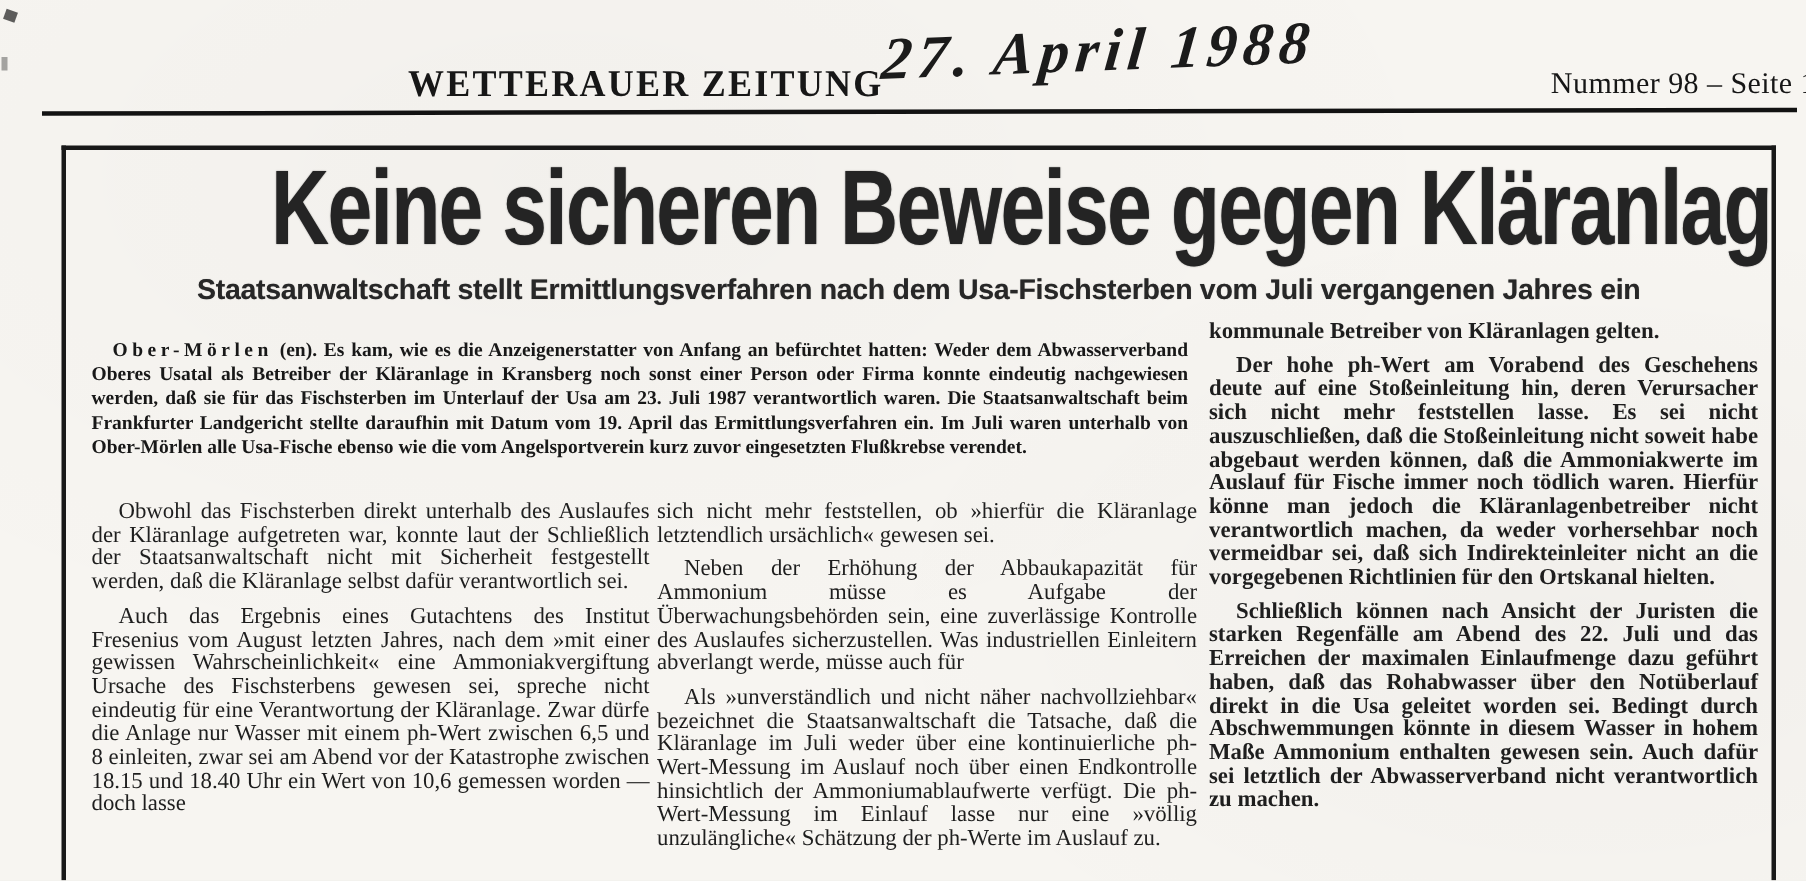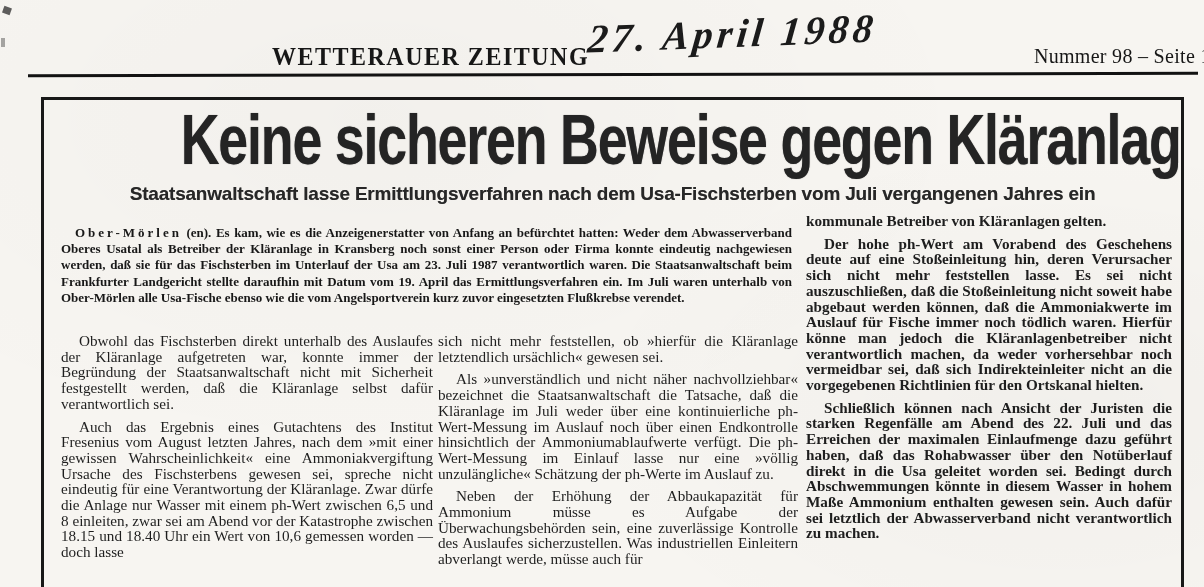--- a/index.html
+++ b/index.html
@@ -102,32 +102,32 @@
   <div class="handwritten-date">27. April 1988</div>
   <div class="issue-number">Nummer 98 – Seite 14</div>
   <div class="masthead-rule"></div>
 
   <div class="article-frame">
 
     <div class="article-headline">
       <span class="inner">Keine sicheren Beweise gegen Kläranlage</span>
     </div>
 
-    <div class="article-subheadline">Staatsanwaltschaft lasse Ermittlungsverfahren nach dem Usa-Fischsterben vom Juli vergangenen Jahres ein</div>
+    <div class="article-subheadline">Staatsanwaltschaft stellt Ermittlungsverfahren nach dem Usa-Fischsterben vom Juli vergangenen Jahres ein</div>
 
     <p class="lead-paragraph"><span class="dateline">Ober-Mörlen</span>&nbsp;<span>(en). Es kam, wie es die Anzeigenerstatter von Anfang an befürchtet hatten: Weder dem Abwasserverband Oberes Usatal als Betreiber der Kläranlage in Kransberg noch sonst einer Person oder Firma konnte eindeutig nachgewiesen werden, daß sie für das Fischsterben im Unterlauf der Usa am 23. Juli 1987 verantwortlich waren. Die Staatsanwaltschaft beim Frankfurter Landgericht stellte daraufhin mit Datum vom 19. April das Ermittlungsverfahren ein. Im Juli waren unterhalb von Ober-Mörlen alle Usa-Fische ebenso wie die vom Angelsportverein kurz zuvor eingesetzten Flußkrebse verendet.</span></p>
 
     <div class="col col-1">
-        <p class="indent">Obwohl das Fischsterben direkt unterhalb des Auslaufes der Kläranlage aufgetreten war, konnte immer der Begründung der Staatsanwaltschaft nicht mit Sicherheit festgestellt werden, daß die Kläranlage selbst dafür verantwortlich sei.</p>
+        <p class="indent">Obwohl das Fischsterben direkt unterhalb des Auslaufes der Kläranlage aufgetreten war, konnte laut der Schließlich der Staatsanwaltschaft nicht mit Sicherheit festgestellt werden, daß die Kläranlage selbst dafür verantwortlich sei.</p>
         <p class="indent">Auch das Ergebnis eines Gutachtens des Institut Fresenius vom August letzten Jahres, nach dem »mit einer gewissen Wahrscheinlichkeit« eine Ammoniakvergiftung Ursache des Fischsterbens gewesen sei, spreche nicht eindeutig für eine Verantwortung der Kläranlage. Zwar dürfe die Anlage nur Wasser mit einem ph-Wert zwischen 6,5 und 8 einleiten, zwar sei am Abend vor der Katastrophe zwischen 18.15 und 18.40 Uhr ein Wert von 10,6 gemessen worden — doch lasse</p>
       </div>
     <div class="col col-2">
         <p>sich nicht mehr feststellen, ob »hierfür die Kläranlage letztendlich ursächlich« gewesen sei.</p>
+        <p class="indent">Neben der Erhöhung der Abbaukapazität für Ammonium müsse es Aufgabe der Überwachungsbehörden sein, eine zuverlässige Kontrolle des Auslaufes sicherzustellen. Was industriellen Einleitern abverlangt werde, müsse auch für</p>
         <p class="indent">Als »unverständlich und nicht näher nachvollziehbar« bezeichnet die Staatsanwaltschaft die Tatsache, daß die Kläranlage im Juli weder über eine kontinuierliche ph-Wert-Messung im Auslauf noch über einen Endkontrolle hinsichtlich der Ammoniumablaufwerte verfügt. Die ph-Wert-Messung im Einlauf lasse nur eine »völlig unzulängliche« Schätzung der ph-Werte im Auslauf zu.</p>
-        <p class="indent">Neben der Erhöhung der Abbaukapazität für Ammonium müsse es Aufgabe der Überwachungsbehörden sein, eine zuverlässige Kontrolle des Auslaufes sicherzustellen. Was industriellen Einleitern abverlangt werde, müsse auch für</p>
       </div>
     <div class="col col-3">
         <p>kommunale Betreiber von Kläranlagen gelten.</p>
         <p class="indent">Der hohe ph-Wert am Vorabend des Geschehens deute auf eine Stoßeinleitung hin, deren Verursacher sich nicht mehr feststellen lasse. Es sei nicht auszuschließen, daß die Stoßeinleitung nicht soweit habe abgebaut werden können, daß die Ammoniakwerte im Auslauf für Fische immer noch tödlich waren. Hierfür könne man jedoch die Kläranlagenbetreiber nicht verantwortlich machen, da weder vorhersehbar noch vermeidbar sei, daß sich Indirekteinleiter nicht an die vorgegebenen Richtlinien für den Ortskanal hielten.</p>
         <p class="indent">Schließlich können nach Ansicht der Juristen die starken Regenfälle am Abend des 22. Juli und das Erreichen der maximalen Einlaufmenge dazu geführt haben, daß das Rohabwasser über den Notüberlauf direkt in die Usa geleitet worden sei. Bedingt durch Abschwemmungen könnte in diesem Wasser in hohem Maße Ammonium enthalten gewesen sein. Auch dafür sei letztlich der Abwasserverband nicht verantwortlich zu machen.</p>
       </div>
 
   </div>
 </div>
 

